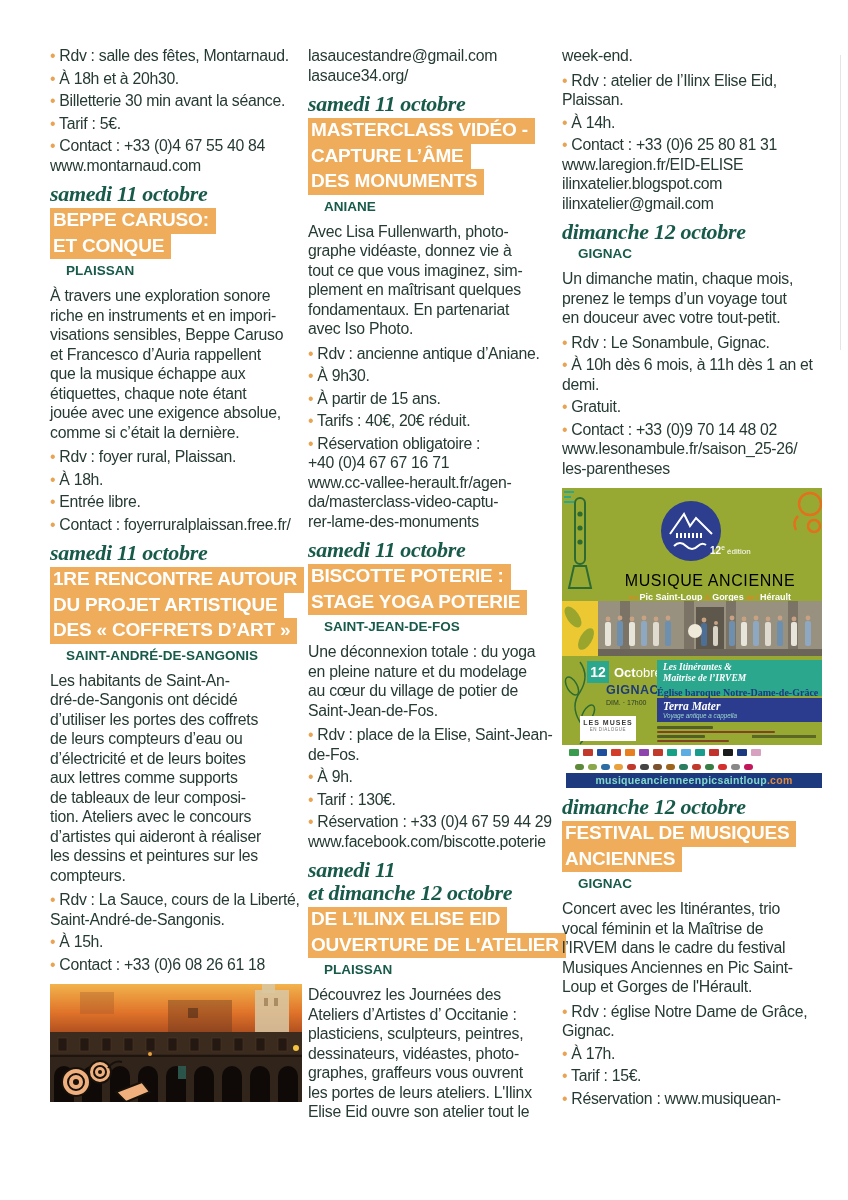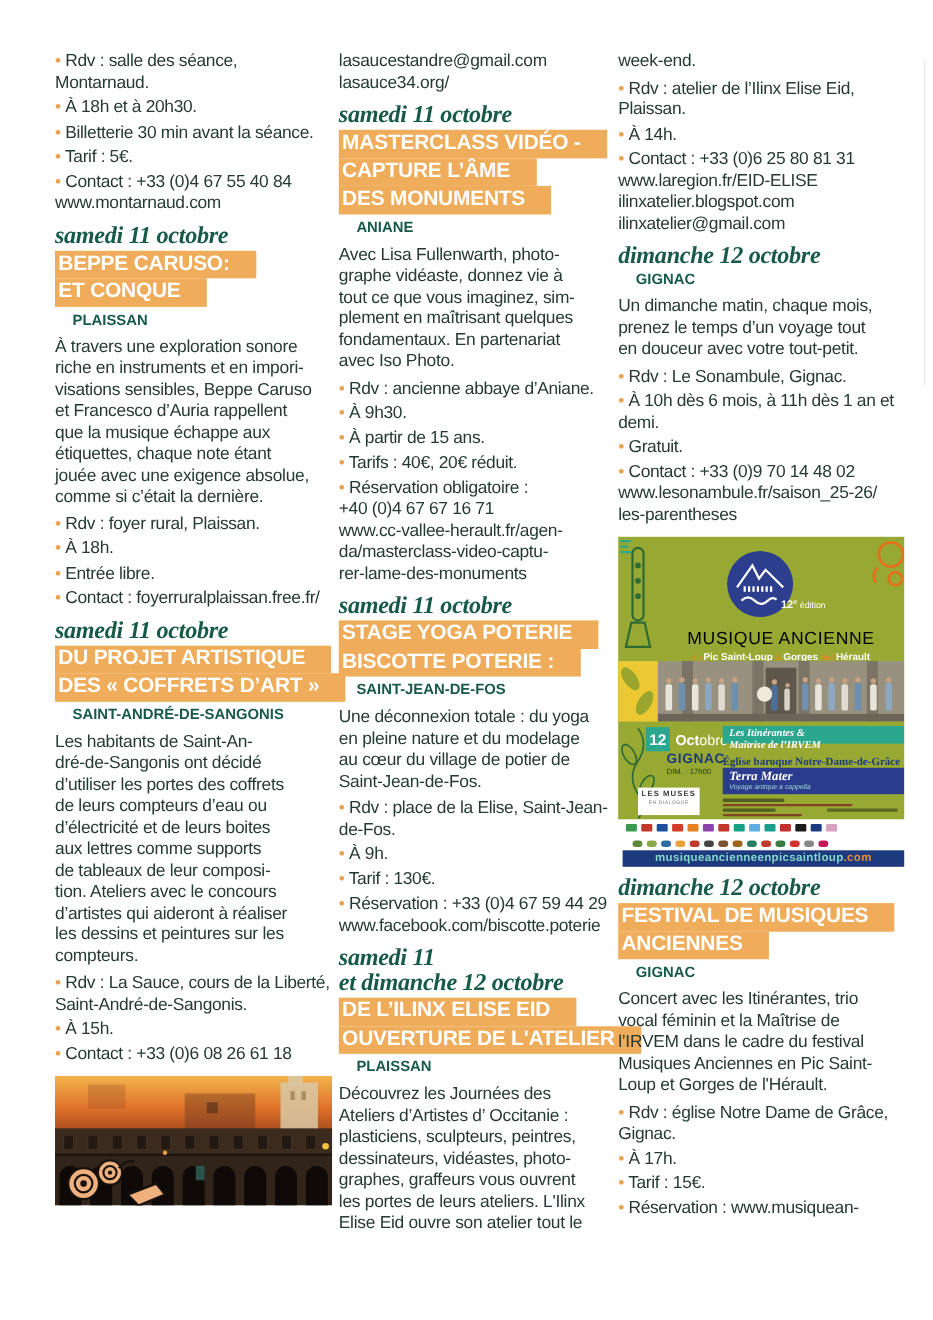--- a/index.html
+++ b/index.html
@@ -12,21 +12,21 @@
 
   .bullet{margin:0 0 3px;font-size:15.8px;line-height:19.5px;letter-spacing:-0.3px;
           white-space:pre-line;color:#263a34;}
   .bullet::before{content:"• ";color:#e8a452;}
   .para{margin:0 0 5px;font-size:15.8px;line-height:19.5px;letter-spacing:-0.25px;
         white-space:pre-line;color:#263a34;}
   .date{margin:7px 0 3px;font-family:"Liberation Serif",serif;font-style:italic;font-weight:700;
         font-size:22px;line-height:23px;color:#175a4a;letter-spacing:-0.3px;white-space:pre-line;}
   .etitle{margin:0 0 4px;}
   .etitle span{display:block;width:max-content;max-width:100%;background:#efac5a;color:#fff;
-        font-weight:700;font-size:19px;line-height:24.5px;letter-spacing:-0.2px;padding:0 24px 1px 3px;}
+        font-weight:700;font-size:19px;line-height:24.5px;letter-spacing:-0.2px;padding:0 7px 1px 3px;}
   .loc{margin:0 16px 8px;font-weight:700;font-size:13.5px;line-height:15px;color:#175a4a;}
 
   figure{margin:0;}
   .photo-cloister{margin-top:10px;width:252px;height:118px;display:block;}
 
   
   .poster{position:relative;width:260px;height:300px;margin-top:10px;}
   .poster *{box-sizing:border-box;}
   .p-main{position:absolute;left:0;top:0;right:0;height:257px;background:#98a933;overflow:hidden;}
   .p-strip{position:absolute;left:0;top:0;width:36px;height:257px;}
@@ -45,21 +45,21 @@
   .p-dates .bg{font-size:20px;font-weight:700;}
   .p-dates .md{font-size:15px;vertical-align:1px;}
   .p-dates .md b{font-weight:700;}
   .p-photo{position:absolute;left:36px;top:113px;right:0;height:55px;}
   .p-d12{position:absolute;left:25px;top:173px;width:22px;height:22px;background:#2aa78d;color:#fff;
          font-weight:700;font-size:14px;line-height:22px;text-align:center;}
   .p-oct{position:absolute;left:52px;top:177px;color:#fff;font-size:13px;}
   .p-oct b{font-weight:700;}
   .p-gignac{position:absolute;left:44px;top:195px;color:#1d3a7a;font-weight:700;font-size:12.5px;letter-spacing:.5px;}
   .p-dim{position:absolute;left:44px;top:211px;color:#2a3a2a;font-size:7px;}
-  .p-art{position:absolute;left:95px;top:172px;right:0;height:16px;background:#2aa78d;color:#fff;
+  .p-art{position:absolute;left:95px;top:172px;right:0;height:36px;background:#2aa78d;color:#fff;
          font-family:"Liberation Serif",serif;font-style:italic;font-weight:700;font-size:9.5px;
          line-height:11px;padding:2px 0 0 6px;white-space:pre-line;}
   .p-ven{position:absolute;left:95px;top:199px;right:0;color:#1d3a7a;
          font-family:"Liberation Serif",serif;font-weight:700;font-size:10px;}
   .p-ter{position:absolute;left:95px;top:210px;right:0;height:24px;background:#2b3c8e;padding:2px 6px 0;}
   .p-work{color:#fff;font-family:"Liberation Serif",serif;font-style:italic;font-weight:700;
           font-size:11.5px;line-height:12px;display:block;}
   .p-worksub{color:#9fd8cd;font-size:6.3px;font-style:italic;display:block;}
   .p-cred{position:absolute;left:95px;top:238px;}
   .p-cred i{display:block;height:2.5px;margin-bottom:2px;border-radius:1px;}
@@ -78,21 +78,21 @@
          color:#82d7cb;font-weight:700;font-size:10.5px;line-height:15px;text-align:center;letter-spacing:.3px;}
   .p-url em{font-style:normal;color:#e08a3c;}
   .scanline{position:absolute;right:7px;top:55px;width:1px;height:295px;background:rgba(0,0,0,.10);}
 </style>
 </head>
 <body>
 
 <div class="page">
 
   <div class="col" id="col1">
-    <p class="bullet">Rdv : salle des séance, Montarnaud.</p>
+    <p class="bullet">Rdv : salle des fêtes, Montarnaud.</p>
     <p class="bullet">À 18h et à 20h30.</p>
     <p class="bullet">Billetterie 30 min avant la séance.</p>
     <p class="bullet">Tarif : 5€.</p>
     <p class="bullet">Contact : +33 (0)4 67 55 40 84
 www.montarnaud.com</p>
 
     <h2 class="date">samedi 11 octobre</h2>
     <div class="etitle">
       <span>BEPPE CARUSO:</span>
       <span>ET CONQUE</span>
@@ -106,20 +106,21 @@
 étiquettes, chaque note étant
 jouée avec une exigence absolue,
 comme si c’était la dernière.</p>
     <p class="bullet">Rdv : foyer rural, Plaissan.</p>
     <p class="bullet">À 18h.</p>
     <p class="bullet">Entrée libre.</p>
     <p class="bullet">Contact : foyerruralplaissan.free.fr/</p>
 
     <h2 class="date">samedi 11 octobre</h2>
     <div class="etitle">
+      <span>1RE RENCONTRE AUTOUR</span>
       <span>DU PROJET ARTISTIQUE</span>
       <span>DES « COFFRETS D’ART »</span>
     </div>
     <div class="loc">SAINT-ANDRÉ-DE-SANGONIS</div>
     <p class="para">Les habitants de Saint-An-
 dré-de-Sangonis ont décidé
 d’utiliser les portes des coffrets
 de leurs compteurs d’eau ou
 d’électricité et de leurs boites
 aux lettres comme supports
@@ -204,34 +205,34 @@
       <span>CAPTURE L’ÂME</span>
       <span>DES MONUMENTS</span>
     </div>
     <div class="loc">ANIANE</div>
     <p class="para">Avec Lisa Fullenwarth, photo-
 graphe vidéaste, donnez vie à
 tout ce que vous imaginez, sim-
 plement en maîtrisant quelques
 fondamentaux. En partenariat
 avec Iso Photo.</p>
-    <p class="bullet">Rdv : ancienne abbaye d’Aniane.</p>
+    <p class="bullet">Rdv : ancienne antique d’Aniane.</p>
     <p class="bullet">À 9h30.</p>
     <p class="bullet">À partir de 15 ans.</p>
     <p class="bullet">Tarifs : 40€, 20€ réduit.</p>
     <p class="bullet">Réservation obligatoire :
 +40 (0)4 67 67 16 71
 www.cc-vallee-herault.fr/agen-
 da/masterclass-video-captu-
 rer-lame-des-monuments</p>
 
     <h2 class="date">samedi 11 octobre</h2>
     <div class="etitle">
+      <span>BISCOTTE POTERIE :</span>
       <span>STAGE YOGA POTERIE</span>
-      <span>BISCOTTE POTERIE :</span>
     </div>
     <div class="loc">SAINT-JEAN-DE-FOS</div>
     <p class="para">Une déconnexion totale : du yoga
 en pleine nature et du modelage
 au cœur du village de potier de
 Saint-Jean-de-Fos.</p>
     <p class="bullet">Rdv : place de la Elise, Saint-Jean-
 de-Fos.</p>
     <p class="bullet">À 9h.</p>
     <p class="bullet">Tarif : 130€.</p>

